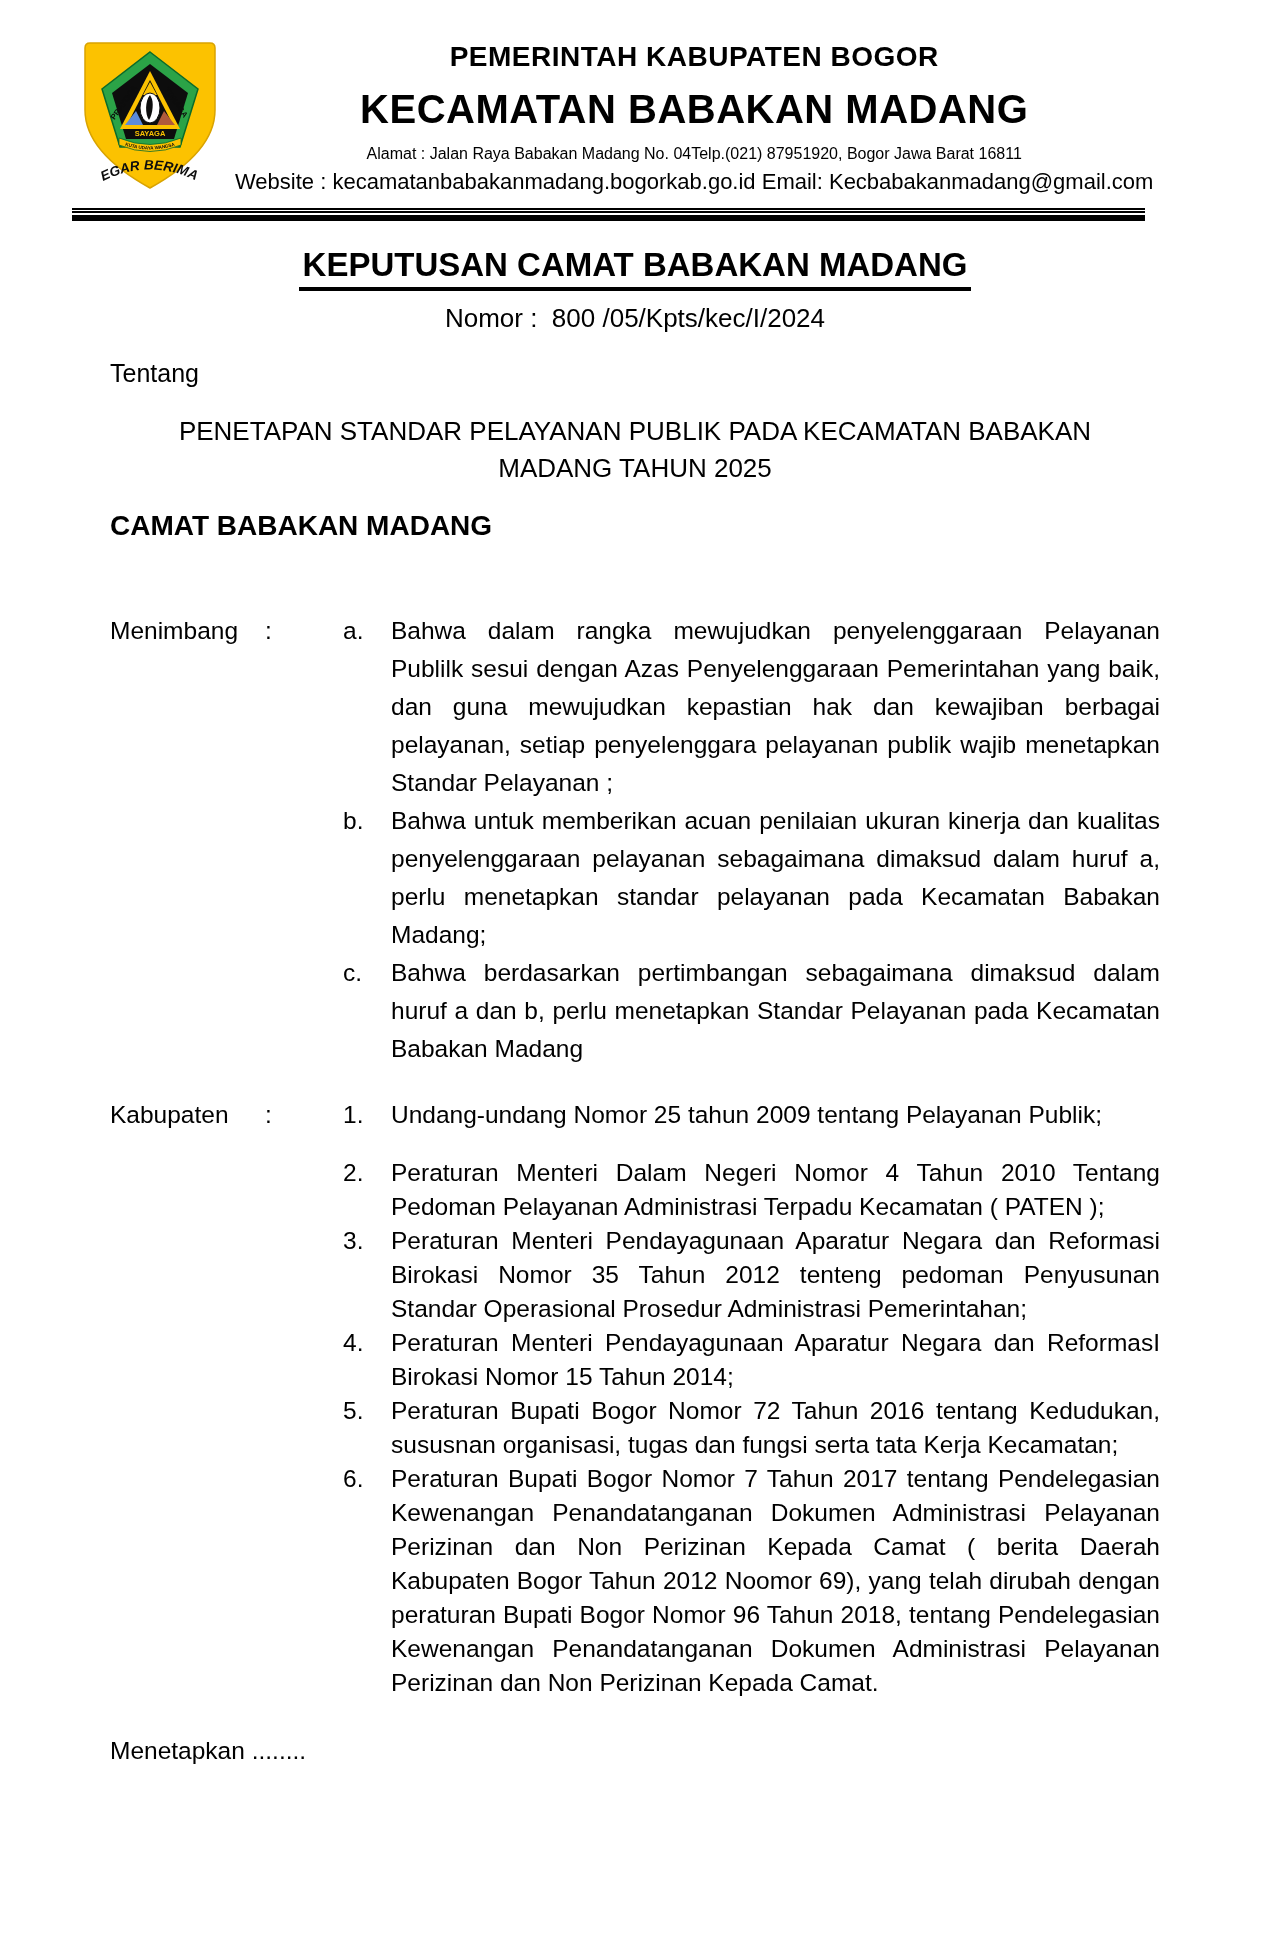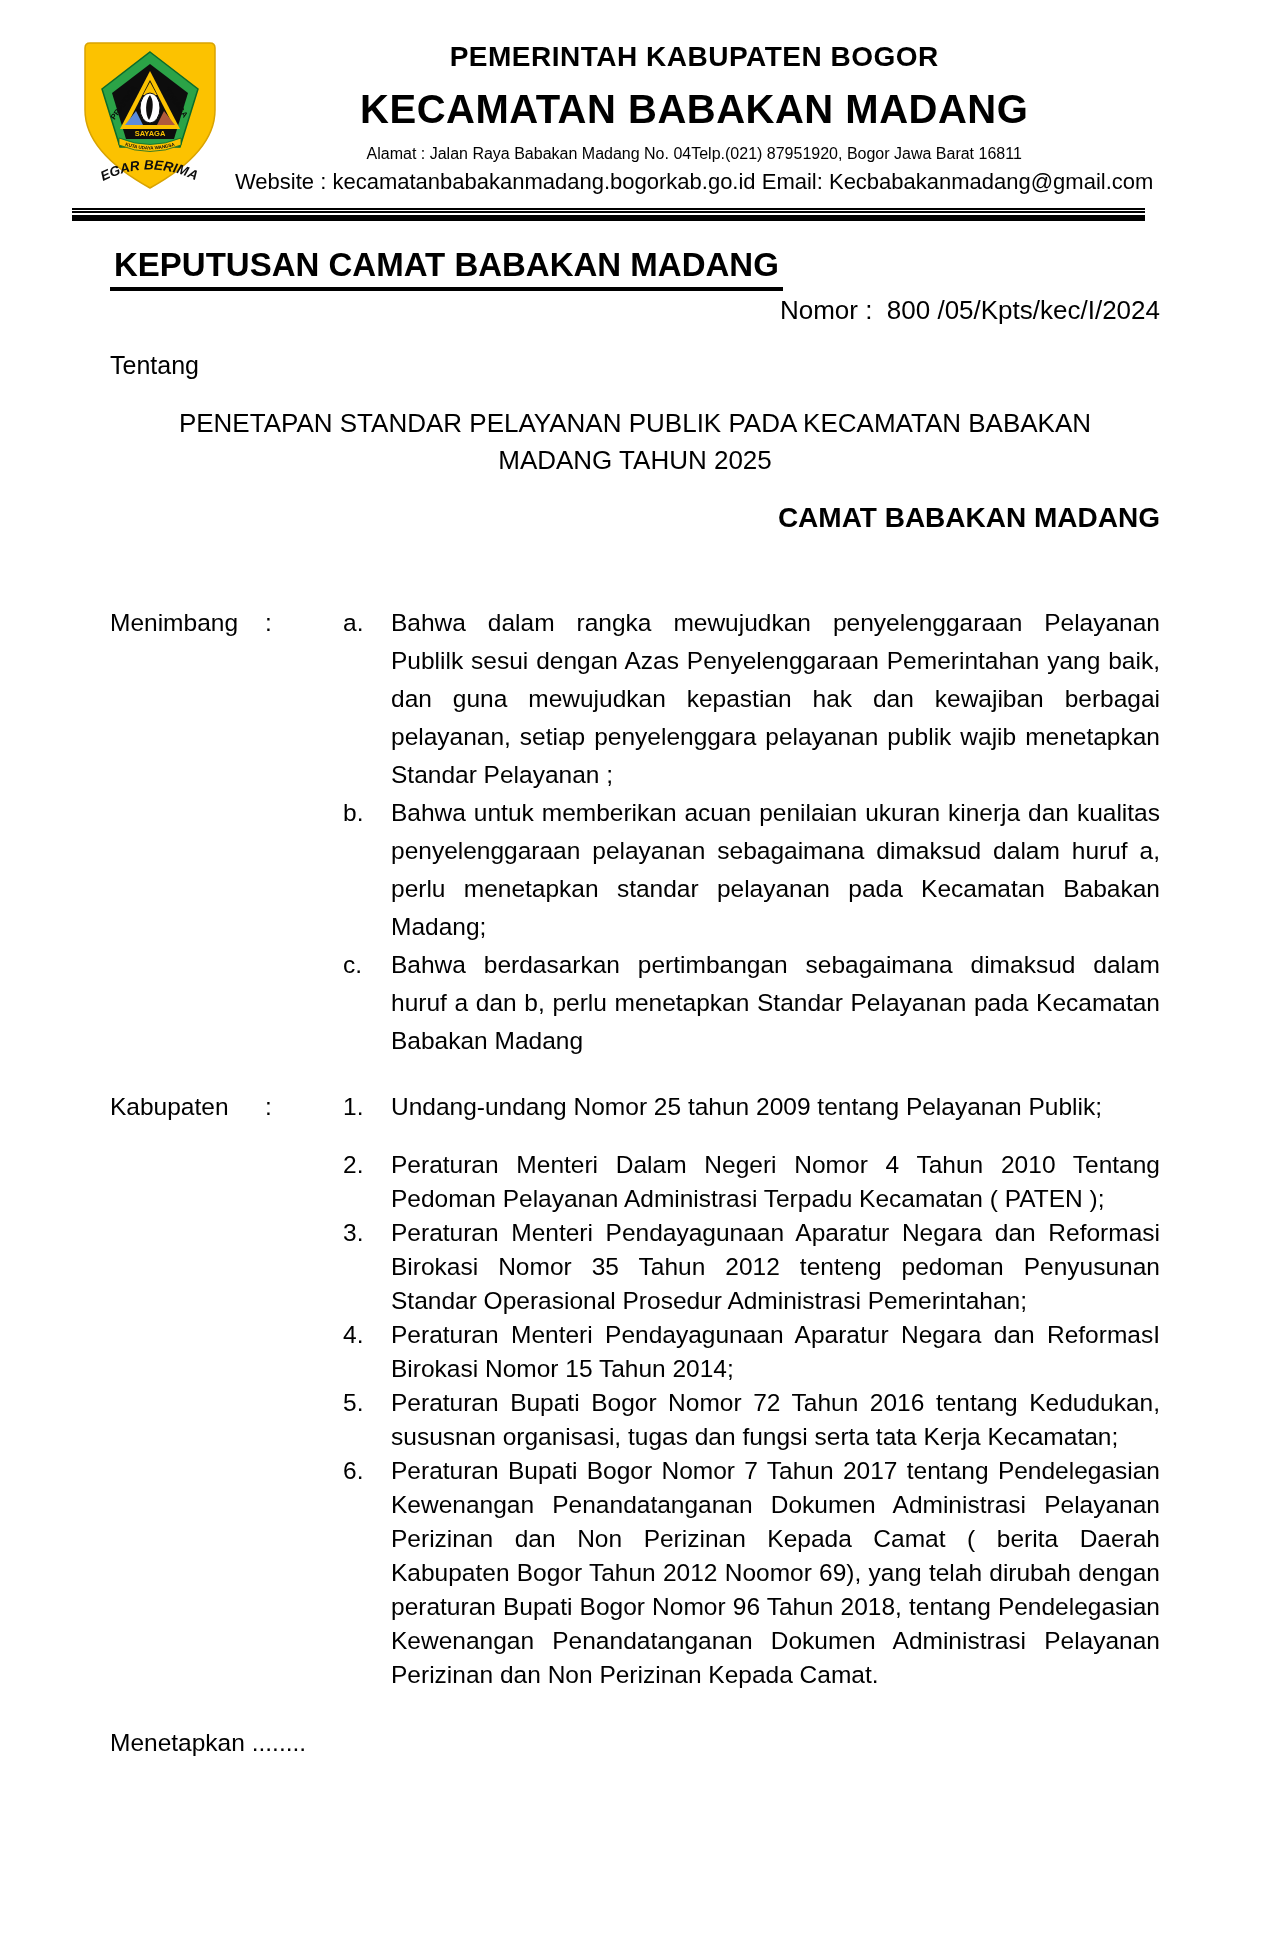--- a/index.html
+++ b/index.html
@@ -19,26 +19,26 @@
   .lh-gov{font-size:28px;font-weight:bold;letter-spacing:.5px;line-height:34px;}
   .lh-office{font-size:40px;font-weight:bold;letter-spacing:.5px;line-height:46px;margin-top:12px;}
   .lh-addr{font-size:16px;line-height:28px;margin-top:8px;white-space:nowrap;}
   .lh-web{font-size:22px;line-height:28px;white-space:nowrap;}
   
   .rule{margin:12px 130px 0 72px;}
   .rule .thin{height:2px;background:#000;border-bottom:1px solid #fff;box-shadow:0 2px 0 #000;}
   .rule .thick{height:6px;background:#000;margin-top:4px;}
   
   .doc-main{padding:0 115px 0 110px;}
-  .doc-title{text-align:left;margin-top:24px;font-size:33px;font-weight:bold;line-height:40px;}
+  .doc-title{text-align:center;margin-top:24px;font-size:33px;font-weight:bold;line-height:40px;}
   .doc-title span{display:inline-block;border-bottom:4px solid #000;padding:0 4px 2px;}
-  .doc-number{text-align:right;font-size:26px;line-height:30px;margin-top:4px;white-space:pre-wrap;}
+  .doc-number{text-align:center;font-size:26px;line-height:30px;margin-top:12px;white-space:pre-wrap;}
   .tentang{font-size:25px;line-height:28px;margin-top:26px;}
   .subject{text-align:center;font-size:26px;font-weight:normal;line-height:37px;margin:26px auto 0;max-width:985px;}
-  .issuer{text-align:right;font-size:28px;font-weight:bold;line-height:34px;margin-top:22px;}
+  .issuer{text-align:left;font-size:28px;font-weight:bold;line-height:34px;margin-top:22px;}
   
   .clause{display:grid;grid-template-columns:155px 78px 48px 1fr;font-size:24.5px;}
   .clause.menimbang{margin-top:69px;line-height:38px;}
   .clause.mengingat{margin-top:30px;line-height:34px;}
   .clause-label{grid-column:1;grid-row:1;}
   .clause-colon{grid-column:2;grid-row:1;}
   .item-marker{grid-column:3;}
   .item-text{grid-column:4;text-align:justify;}
   .pad-after{padding-bottom:24px;}
   

